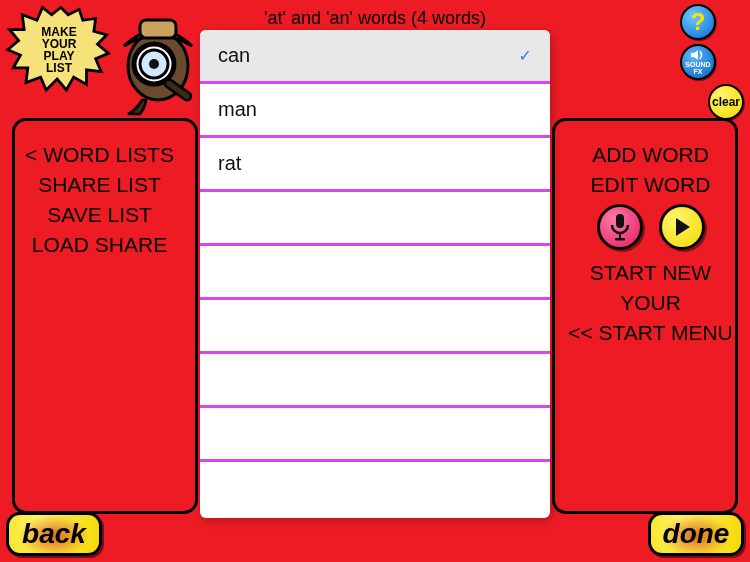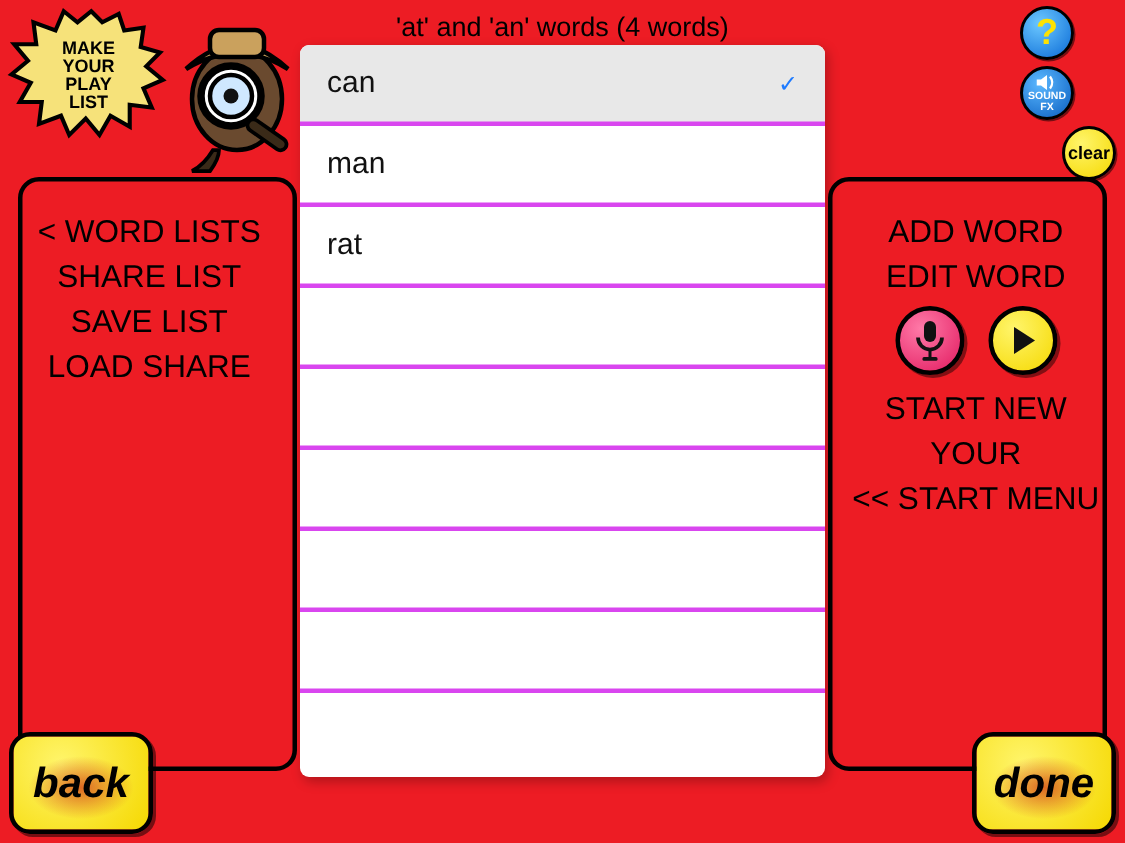--- a/index.html
+++ b/index.html
@@ -82,21 +82,21 @@
     display:flex; align-items:center; justify-content:center;
     font-weight:800; box-shadow: 1px 1px 0 rgba(0,0,0,.5);
     cursor:pointer; font-size:10px; text-align:center; line-height:1;
   }
   .circ.help  { background: radial-gradient(circle at 35% 30%, #6cc8ff, #0a6ad6); color:#ffe200; font-size:24px; }
   .circ.sound { background: radial-gradient(circle at 35% 30%, #5bb8ff, #0a5ec0); color:#fff; flex-direction:column; }
   .circ.clear { background: radial-gradient(circle at 35% 30%, #fff56b, #f5d800); color:#000; font-size:12px;margin-left:28px; }
 
   
   .corner {
-    position:absolute; bottom: 6px; width: 96px; height: 68px;
+    position:absolute; bottom: 6px; width: 96px; height: 44px;
     border: 3px solid #000; border-radius: 14px;
     background:
       radial-gradient(ellipse 50px 30px at 50% 55%, rgba(210,60,20,.75), rgba(210,60,20,0) 70%),
       radial-gradient(circle at 35% 30%, #fff56b, #f5d800);
     display:flex; align-items:center; justify-content:center;
     font-size: 28px; font-style: italic; font-weight: 700; color:#000;
     box-shadow: 2px 2px 0 rgba(0,0,0,.5); cursor:pointer;
   }
   .corner.left  { left: 6px; }
   .corner.right { right: 6px; }

